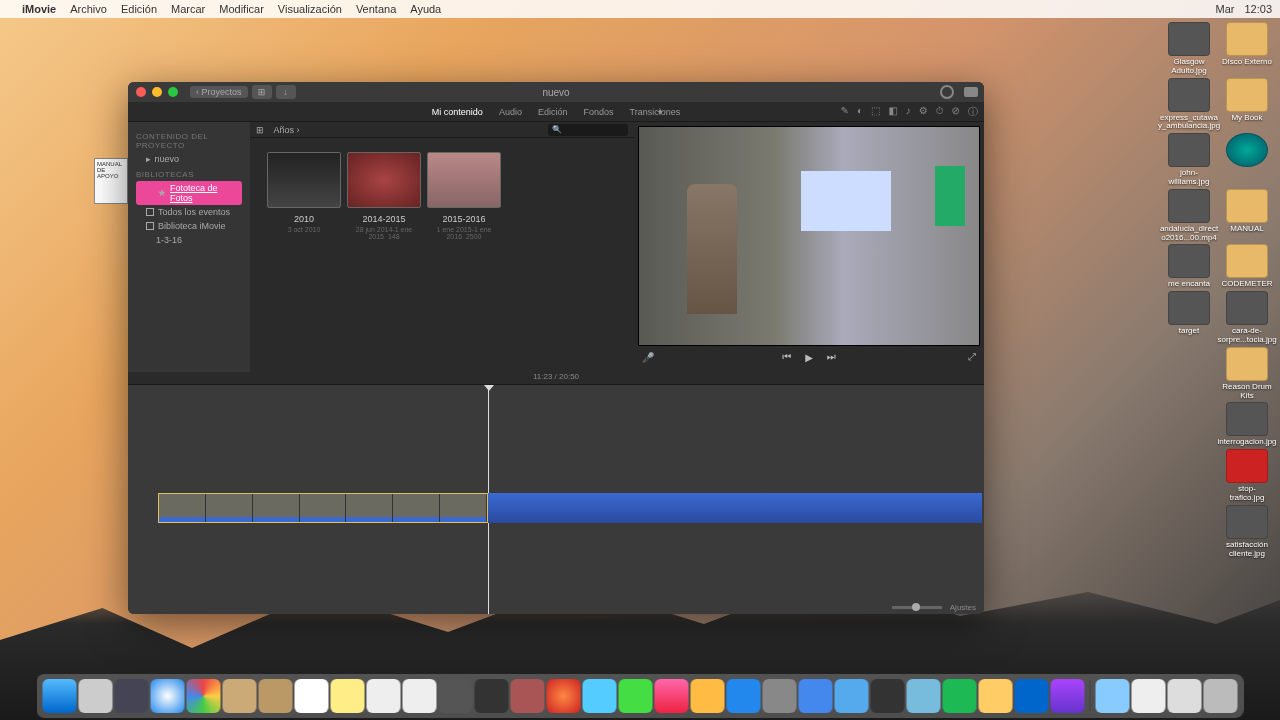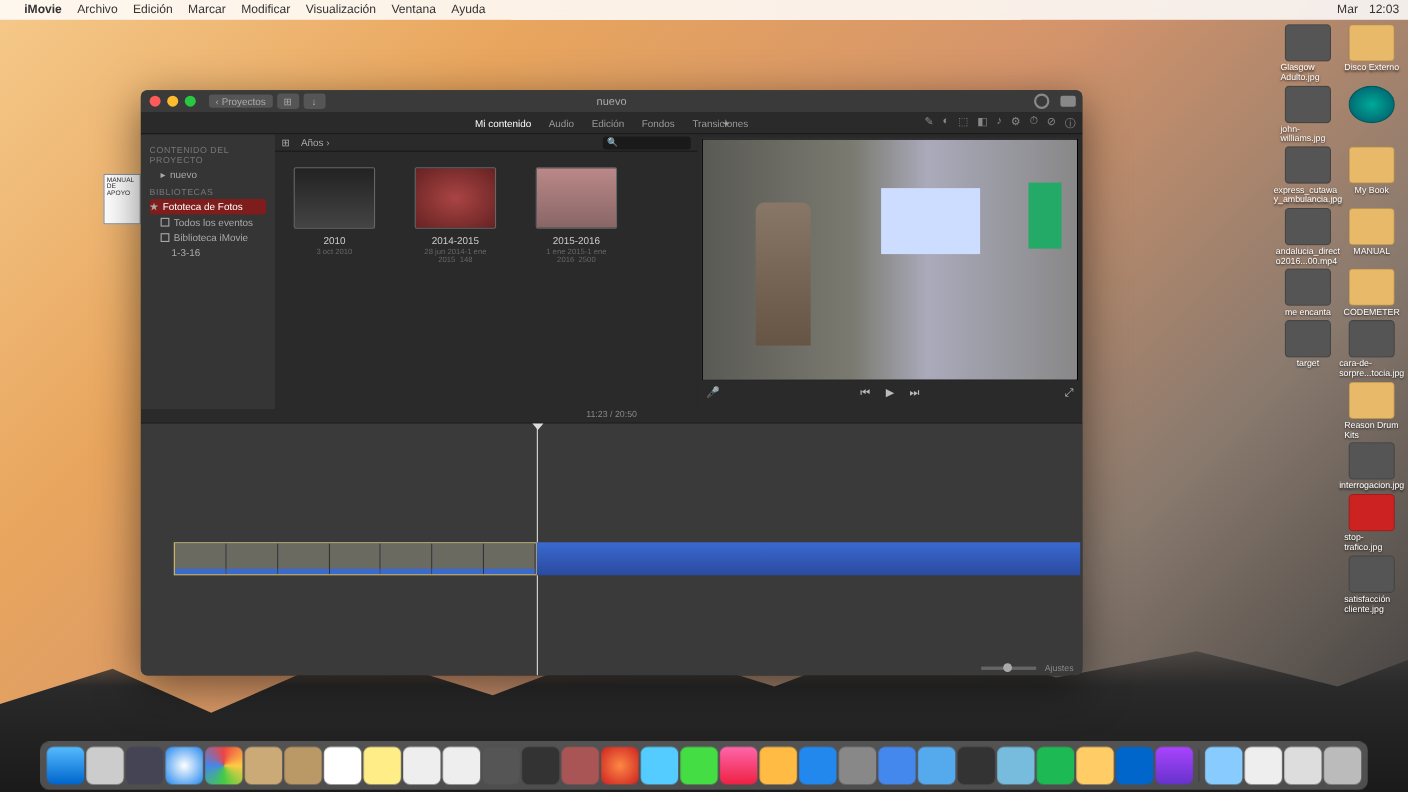--- a/index.html
+++ b/index.html
@@ -4,21 +4,21 @@
 <style>
 * { margin: 0; padding: 0; box-sizing: border-box; font-family: -apple-system, "Helvetica Neue", Arial, sans-serif; }
 html, body { width: 1280px; height: 720px; overflow: hidden; }
 body { background: linear-gradient(135deg, #f5c98a 0%, #e8a55e 25%, #d4946b 50%, #8a7a6e 75%, #3a3a3a 100%); position: relative; }
 .mountains { position: absolute; bottom: 0; left: 0; width: 100%; height: 160px; background: linear-gradient(180deg, transparent 0%, #2a2a2a 40%, #1a1a1a 100%); clip-path: polygon(0 100%, 0 50%, 8% 30%, 15% 55%, 25% 20%, 35% 45%, 45% 15%, 55% 40%, 65% 10%, 75% 35%, 85% 20%, 95% 40%, 100% 25%, 100% 100%); }
 .menubar { position: absolute; top: 0; left: 0; width: 100%; height: 18px; background: rgba(255,255,255,0.85); backdrop-filter: blur(8px); display: flex; align-items: center; font-size: 11px; color: #333; padding: 0 8px; gap: 14px; }
 .menubar .apple { font-size: 13px; }
 .menubar .right { margin-left: auto; display: flex; gap: 10px; align-items: flex-end; }
 .desktop-icons { position: absolute; right: 8px; top: 22px; display: flex; flex-direction: column; gap: 2px; }
 .desktop-col { display: flex; gap: 8px; }
-.di { width: 50px; display: flex; flex-direction: column; align-items: center; font-size: 8px; color: #fff; text-shadow: 0 1px 2px rgba(0,0,0,0.8); line-height: 1.1; }
+.di { width: 50px; display: flex; flex-direction: column; align-items: center; font-size: 8px; color: #fff; text-shadow: 0 1px 2px rgba(0,0,0,0.8); text-align: center; line-height: 1.1; }
 .di .thumb { width: 42px; height: 34px; background: #e8b968; border-radius: 4px; margin-bottom: 2px; border: 1px solid rgba(0,0,0,0.2); }
 .di .thumb.img { background: #555; }
 .di .thumb.circle { border-radius: 50%; background: radial-gradient(#0a9, #056); }
 
 .window { position: absolute; left: 128px; top: 82px; width: 856px; height: 532px; background: #2a2a2a; border-radius: 6px; box-shadow: 0 10px 40px rgba(0,0,0,0.5); display: flex; flex-direction: column; overflow: hidden; }
 .titlebar { height: 20px; background: #3a3a3a; display: flex; align-items: center; padding: 0 8px; font-size: 10px; color: #aaa; position: relative; }
 .traffic { display: flex; gap: 6px; }
 .tl { width: 10px; height: 10px; border-radius: 50%; }
 .tl.r { background: #fc5b57; } .tl.y { background: #fdbc2e; } .tl.g { background: #28c840; }
 .titlebar .title { position: absolute; left: 50%; transform: translateX(-50%); }
@@ -30,28 +30,28 @@
 .toolbar { height: 20px; background: #2a2a2a; border-bottom: 1px solid #1a1a1a; display: flex; align-items: center; font-size: 9px; color: #999; position: relative; }
 .toolbar .tabs { position: absolute; left: 50%; transform: translateX(-50%); display: flex; gap: 16px; }
 .toolbar .tabs span.active { color: #fff; }
 .toolbar .icons-right { position: absolute; right: 6px; display: flex; gap: 8px; font-size: 10px; color: #888; }
 .toolbar .wand { position: absolute; right: 320px; }
 
 .upper { display: flex; height: 250px; }
 .sidebar { width: 122px; background: #353535; padding: 6px 8px; font-size: 9px; color: #aaa; }
 .sidebar .hdr { font-size: 8px; color: #777; text-transform: uppercase; margin: 4px 0 2px; letter-spacing: 0.5px; }
 .sidebar .item { padding: 2px 0 2px 10px; display: flex; align-items: center; gap: 4px; }
-.sidebar .item.sel { background: #7f1d1d; color: #fff; border-radius: 3px; padding-left: 0; }
+.sidebar .item.sel { background: #ec4899; color: #fff; border-radius: 3px; padding-left: 22px; text-decoration: underline; }
 .sidebar .star { width: 8px; height: 8px; background: #aaa; clip-path: polygon(50% 0, 61% 35%, 98% 35%, 68% 57%, 79% 91%, 50% 70%, 21% 91%, 32% 57%, 2% 35%, 39% 35%); }
 .sidebar .box { width: 8px; height: 8px; border: 1px solid #aaa; }
 
 .browser { flex: 1; background: #2a2a2a; position: relative; }
 .browser-hdr { height: 16px; display: flex; align-items: center; font-size: 9px; color: #aaa; padding: 0 6px; gap: 10px; border-bottom: 1px solid #1a1a1a; }
 .browser-hdr .search { margin-left: auto; width: 80px; height: 12px; background: #1a1a1a; border-radius: 3px; display: flex; align-items: center; padding-left: 4px; font-size: 8px; color: #666; }
-.event-grid { display: flex; gap: 30px; padding: 14px 14px; }
+.event-grid { display: flex; padding: 14px 14px; }
 .event { width: 80px; text-align: center; }
 .event .th { width: 74px; height: 56px; background: #444; border: 1px solid #666; border-radius: 2px; margin: 0 auto; position: relative; }
 .event .th::before, .event .th::after { content: ''; position: absolute; width: 74px; height: 56px; border: 1px solid #555; border-radius: 2px; z-index: -1; }
 .event .th::before { left: -3px; top: -3px; background: #3a3a3a; }
 .event .th::after { left: 3px; top: 3px; background: #333; }
 .event .th.xray { background: linear-gradient(#222, #444); }
 .event .th.movie { background: radial-gradient(#a44, #622); }
 .event .th.car { background: linear-gradient(#b88, #866); }
 .event .th.people { background: linear-gradient(#987, #654); }
 .event .yr { font-size: 9px; color: #ccc; margin-top: 6px; }
@@ -113,35 +113,35 @@
         <span>Glasgow Adulto.jpg</span>
       </div>
       <div class="di">
         <div class="thumb"></div>
         <span>Disco Externo</span>
       </div>
     </div>
   <div class="desktop-col">
       <div class="di">
         <div class="thumb img"></div>
+        <span>express_cutawa y_ambulancia.jpg</span>
+      </div>
+      <div class="di">
+        <div class="thumb"></div>
+        <span>My Book</span>
+      </div>
+    </div>
+  <div class="desktop-col">
+      <div class="di">
+        <div class="thumb img"></div>
         <span>john-williams.jpg</span>
       </div>
       <div class="di">
         <div class="thumb circle"></div>
         <span></span>
-      </div>
-    </div>
-  <div class="desktop-col">
-      <div class="di">
-        <div class="thumb img"></div>
-        <span>express_cutawa y_ambulancia.jpg</span>
-      </div>
-      <div class="di">
-        <div class="thumb"></div>
-        <span>My Book</span>
       </div>
     </div>
   <div class="desktop-col">
       <div class="di">
         <div class="thumb img"></div>
         <span>andalucia_direct o2016...00.mp4</span>
       </div>
       <div class="di">
         <div class="thumb"></div>
         <span>MANUAL</span>

